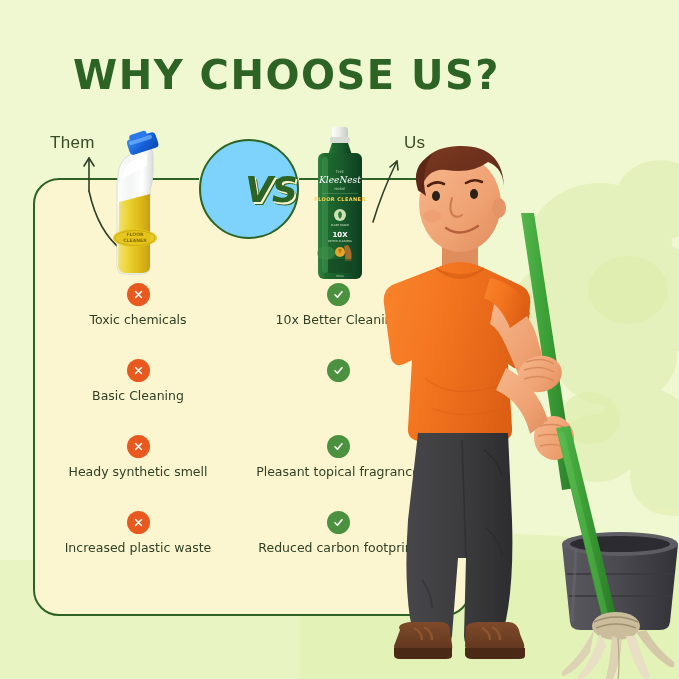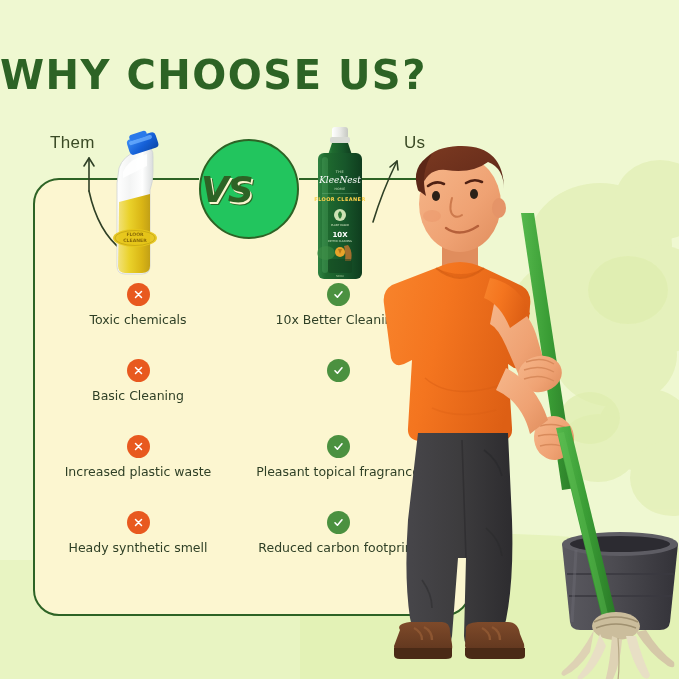--- a/index.html
+++ b/index.html
@@ -12,21 +12,21 @@
   }
 
   #stage { position:absolute; inset:0; width:679px; height:679px; overflow:hidden; }
 
   
   .bg-foliage { position:absolute; inset:0; z-index:0; }
 
   
   .title {
     position:absolute; left:0; top:52px; width:500px;
-    text-align:left;
+    text-align:right;
     font-size:40px; font-weight:bold; letter-spacing:1.5px;
     color:#2d6325;
     font-family:"DejaVu Sans", sans-serif;
   }
 
   
   .card {
     position:absolute; left:33px; top:178px;
     width:438px; height:438px;
     background:#fcf6d0;
@@ -35,24 +35,24 @@
     z-index:2;
   }
   .card-mask-left, .card-mask-right {
     position:absolute; top:-3px; height:6px; background:#eff8d1; z-index:3;
   }
 
   
   .vs-badge {
     position:absolute; left:199px; top:139px;
     width:100px; height:100px; border-radius:50%;
-    background:#22c55e;
+    background:#7dd3fc;
     border:2.5px solid #2d6325;
     z-index:5;
-    display:flex; align-items:center; justify-content:flex-start;
+    display:flex; align-items:center; justify-content:flex-end;
   }
   .vs-text {
     font-family:"DejaVu Sans", sans-serif;
     font-size:36px; font-weight:bold; font-style:italic;
     color:#2d6325; letter-spacing:-1px;
     text-shadow:1.5px 1.5px 0 #fcf6d0, 2.5px 2.5px 0 #2d6325;
   }
 
   
   .sidelabel {
@@ -248,29 +248,29 @@
             </svg>
         </div>
         <div class="feat-label">Basic Cleaning</div>
       </div>
       <div class="feat">
         <div class="feat-icon bad">
           <svg width="11" height="11" viewBox="0 0 11 11">
               <path d="M2.5 2.5 L8.5 8.5 M8.5 2.5 L2.5 8.5" stroke="#fff" stroke-width="1.5" stroke-linecap="round"></path>
             </svg>
         </div>
-        <div class="feat-label">Increased plastic waste</div>
+        <div class="feat-label">Heady synthetic smell</div>
       </div>
       <div class="feat">
         <div class="feat-icon bad">
           <svg width="11" height="11" viewBox="0 0 11 11">
               <path d="M2.5 2.5 L8.5 8.5 M8.5 2.5 L2.5 8.5" stroke="#fff" stroke-width="1.5" stroke-linecap="round"></path>
             </svg>
         </div>
-        <div class="feat-label">Heady synthetic smell</div>
+        <div class="feat-label">Increased plastic waste</div>
       </div>
     </div>
 
     <div class="col col-right">
       <div class="feat">
         <div class="feat-icon good">
           <svg width="13" height="13" viewBox="0 0 13 13">
               <path d="M3 6.8 L5.4 9.2 L10 3.8" stroke="#fff" stroke-width="1.6" fill="none" stroke-linecap="round" stroke-linejoin="round"></path>
             </svg>
         </div>

